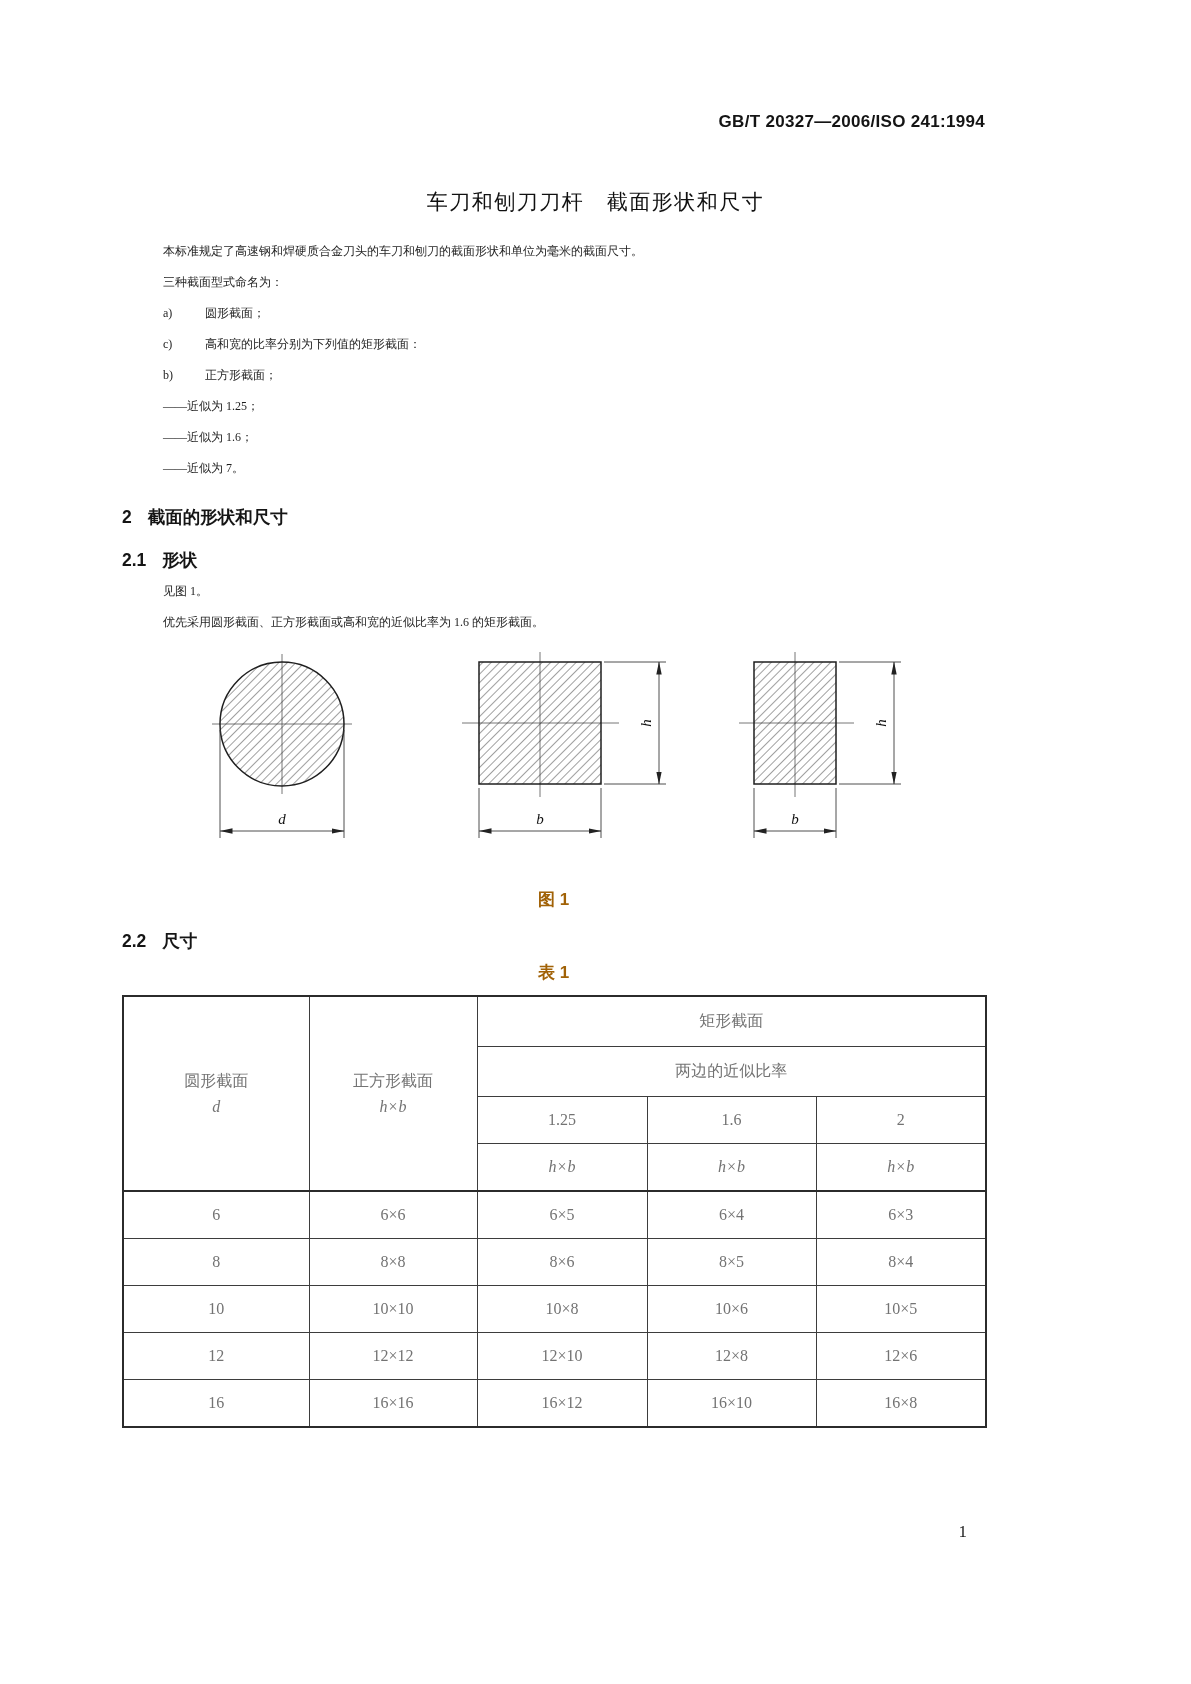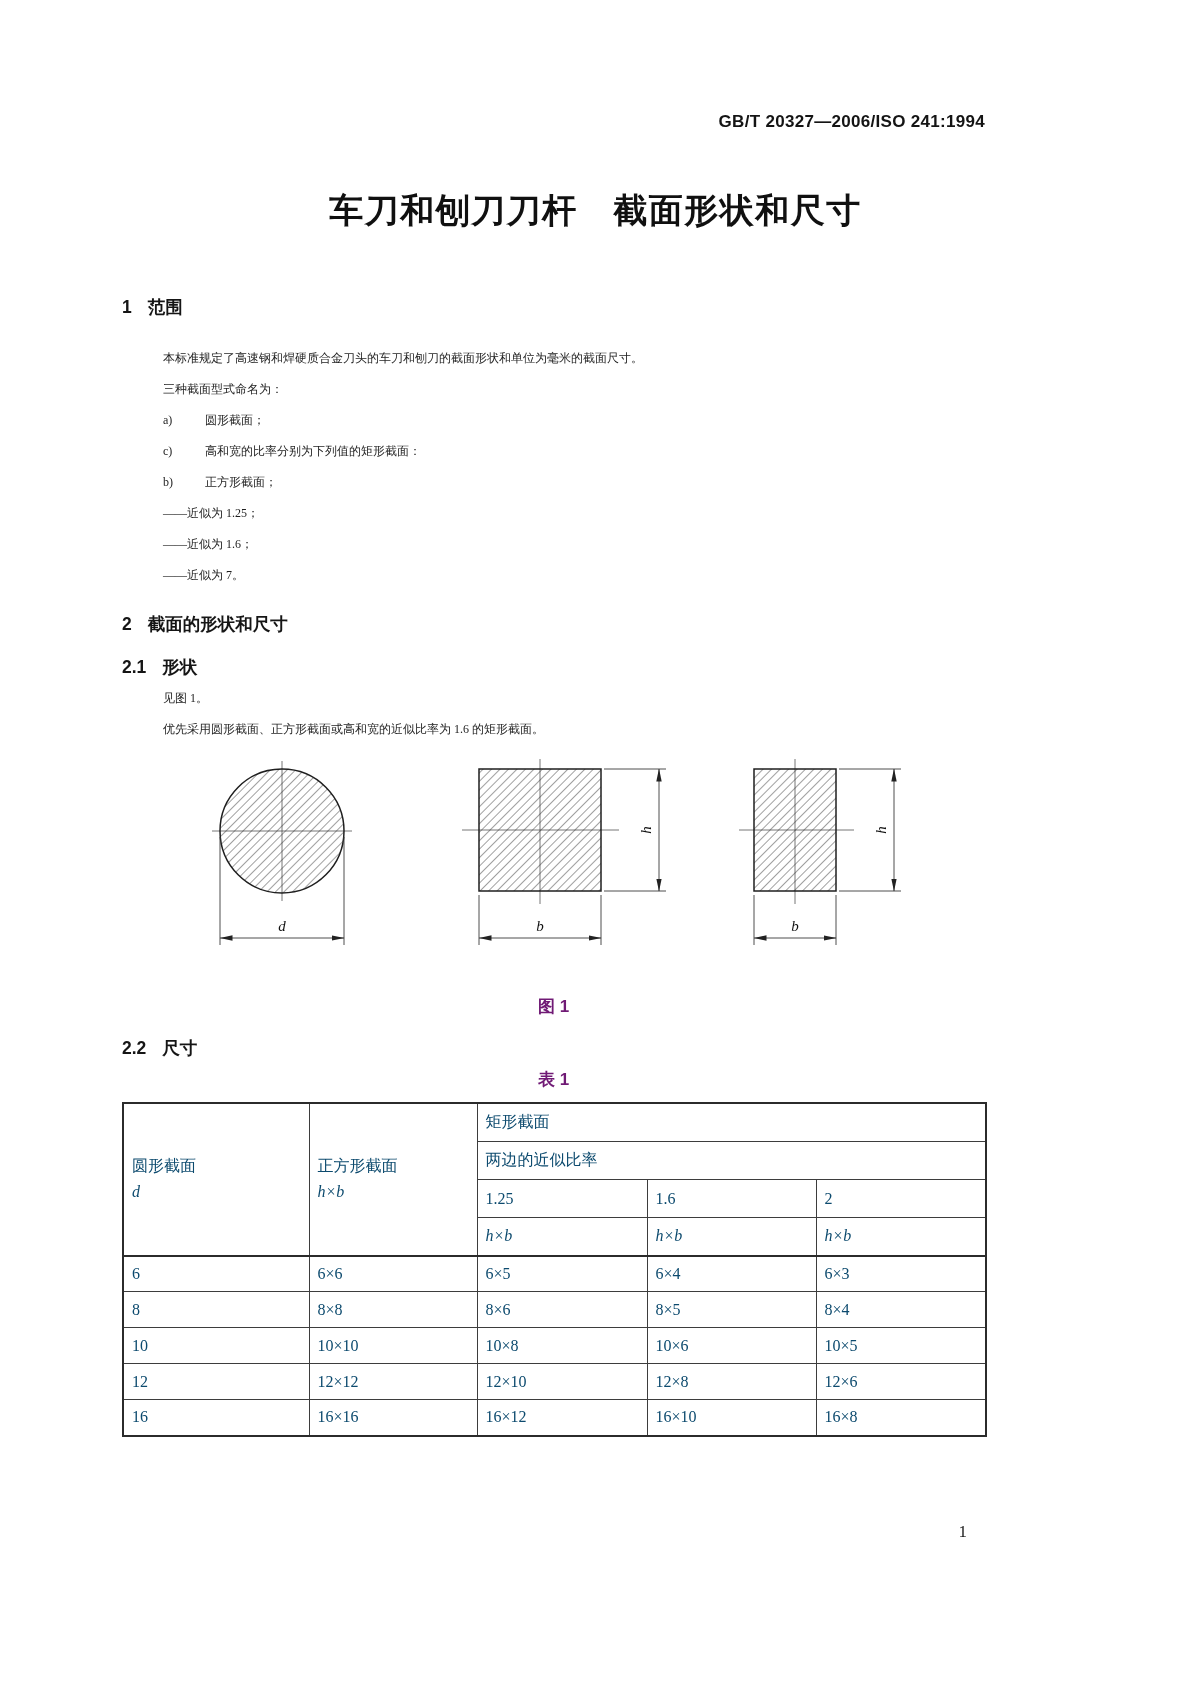--- a/index.html
+++ b/index.html
@@ -5,76 +5,73 @@
   html,body{margin:0;padding:0;}
   body{width:1191px;height:1684px;background:#ffffff;color:#1c1c1c;
        font-family:"Liberation Serif","DejaVu Serif",serif;}
   .page{position:relative;width:1191px;height:1592px;overflow:hidden;background:#fff;}
 
   .std-code{display:block;text-align:right;margin:112px 206px 0 122px;
             font-family:"Liberation Sans","DejaVu Sans",sans-serif;
             font-weight:700;font-size:17px;letter-spacing:.3px;color:#141414;}
   .doc-title{margin:56px 0 0;text-align:center;
              font-family:"Liberation Sans","DejaVu Sans",sans-serif;
-             font-size:34px;font-weight:700;letter-spacing:1.5px;color:#101010;}
+             font-size:21px;font-weight:400;letter-spacing:1.5px;color:#101010;}
 
   .content{margin:0 206px 0 122px;}
 
   .sec-heading{font-family:"Liberation Sans","DejaVu Sans",sans-serif;
                font-size:17.5px;font-weight:700;line-height:31px;margin:0;color:#151515;}
   .sec-num{display:inline-block;margin-right:16px;}
   .mt-sec1{margin-top:58px;}
   .mt-sec2{margin-top:18px;}
   .mt-sub{margin-top:12px;}
 
   .body-text{font-size:12px;line-height:31px;margin:0;color:#1e1e1e;}
   .indent{padding-left:41px;}
   .mt-para{margin-top:20px;}
   .li-label{display:inline-block;width:42px;}
 
   .figure-wrap{width:700px;margin:14px auto 0;}
   .fig-caption,.tbl-caption{text-align:center;margin:18px 0 0;
       font-family:"Liberation Sans","DejaVu Sans",sans-serif;
-      font-weight:700;font-size:17px;line-height:28px;color:#701a75;}
+      font-weight:700;font-size:17px;line-height:28px;color:#a16207;}
   .tbl-caption{margin-top:2px;}
 
   
   .cl{stroke:#4a4a4a;stroke-width:0.75;}
   .dl{stroke:#3a3a3a;stroke-width:0.9;fill:none;}
   .shape{fill:url(#hatch);stroke:#1f1f1f;stroke-width:1.5;}
   .dim{font-family:"Liberation Serif","DejaVu Serif",serif;font-style:italic;
        font-size:15px;fill:#111;text-anchor:middle;}
 
   
   table.spec{border-collapse:collapse;margin:8px auto 0;width:100%;
              table-layout:fixed;border:2px solid #2b2b2b;}
-  table.spec td{border:1px solid #3d3d3d;vertical-align:middle;
-                font-size:16px;color:#0c4a6e;padding:8px;}
+  table.spec td{border:1px solid #3d3d3d;text-align:center;vertical-align:middle;
+                font-size:16px;color:#737373;padding:14px;}
   table.spec thead tr{height:38px;}
   table.spec tbody tr{height:36px;}
   table.spec tbody tr:first-child td{border-top:2px solid #2b2b2b;}
   table.spec .two-line div{line-height:26px;font-family:Liberation Serif, serif;}
   .math{font-style:italic;}
 
   .page-num{position:absolute;top:1522px;right:224px;font-size:17px;color:#1b1b1b;}
 </style>
 </head>
 <body>
 
 <div class="page">
 
   <span class="std-code">GB/T 20327—2006/ISO 241:1994</span>
 
   <h1 class="doc-title">车刀和刨刀刀杆　截面形状和尺寸</h1>
 
   <div class="content">
 
-    <h2 class="sec-heading mt-sec1">
-      <span class="sec-num">1</span><span>范围</span>
-    </h2>
 
     <p class="body-text indent mt-para">本标准规定了高速钢和焊硬质合金刀头的车刀和刨刀的截面形状和单位为毫米的截面尺寸。</p>
     <p class="body-text indent">三种截面型式命名为：</p>
 
     <p class="body-text indent">
       <span class="li-label">a)</span><span>圆形截面；</span>
     </p>
     <p class="body-text indent">
       <span class="li-label">c)</span><span>高和宽的比率分别为下列值的矩形截面：</span>
     </p>

